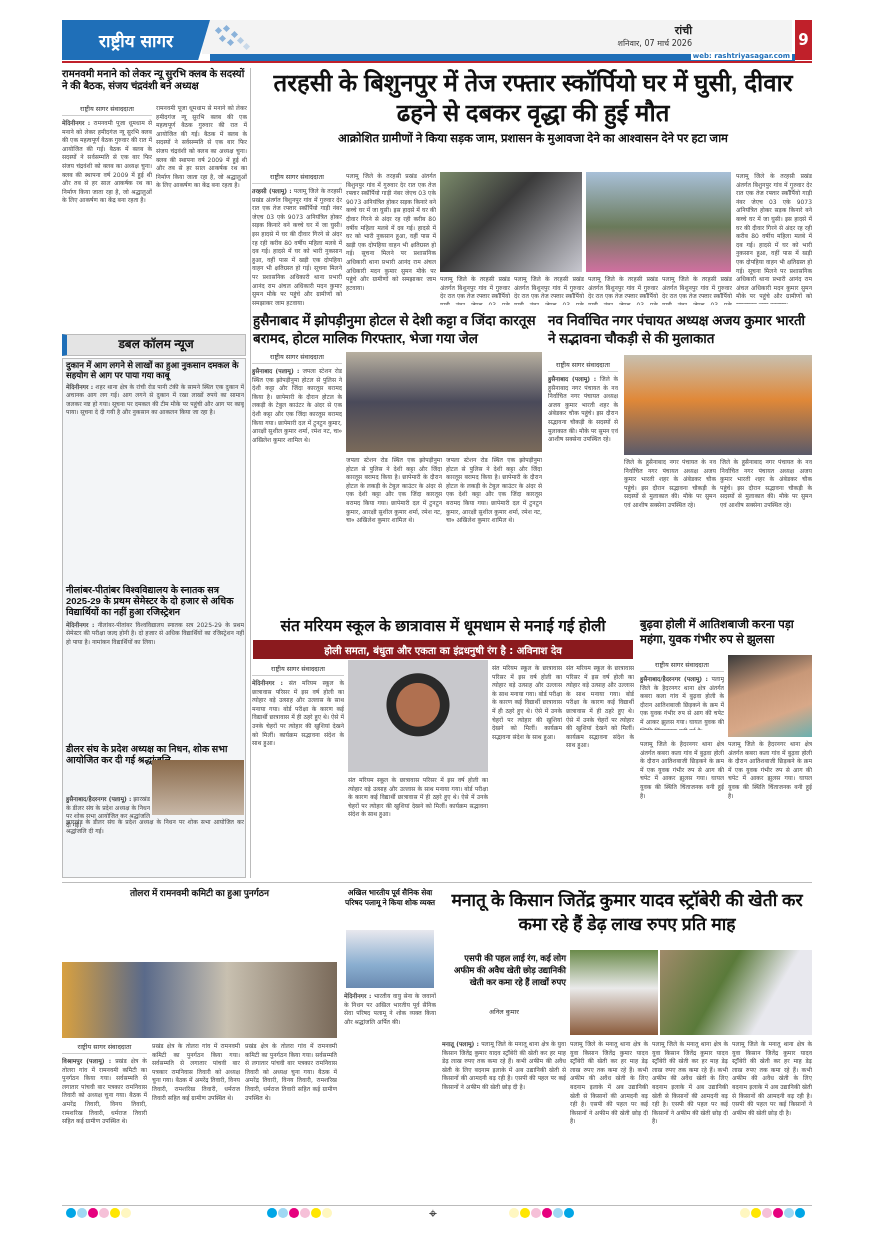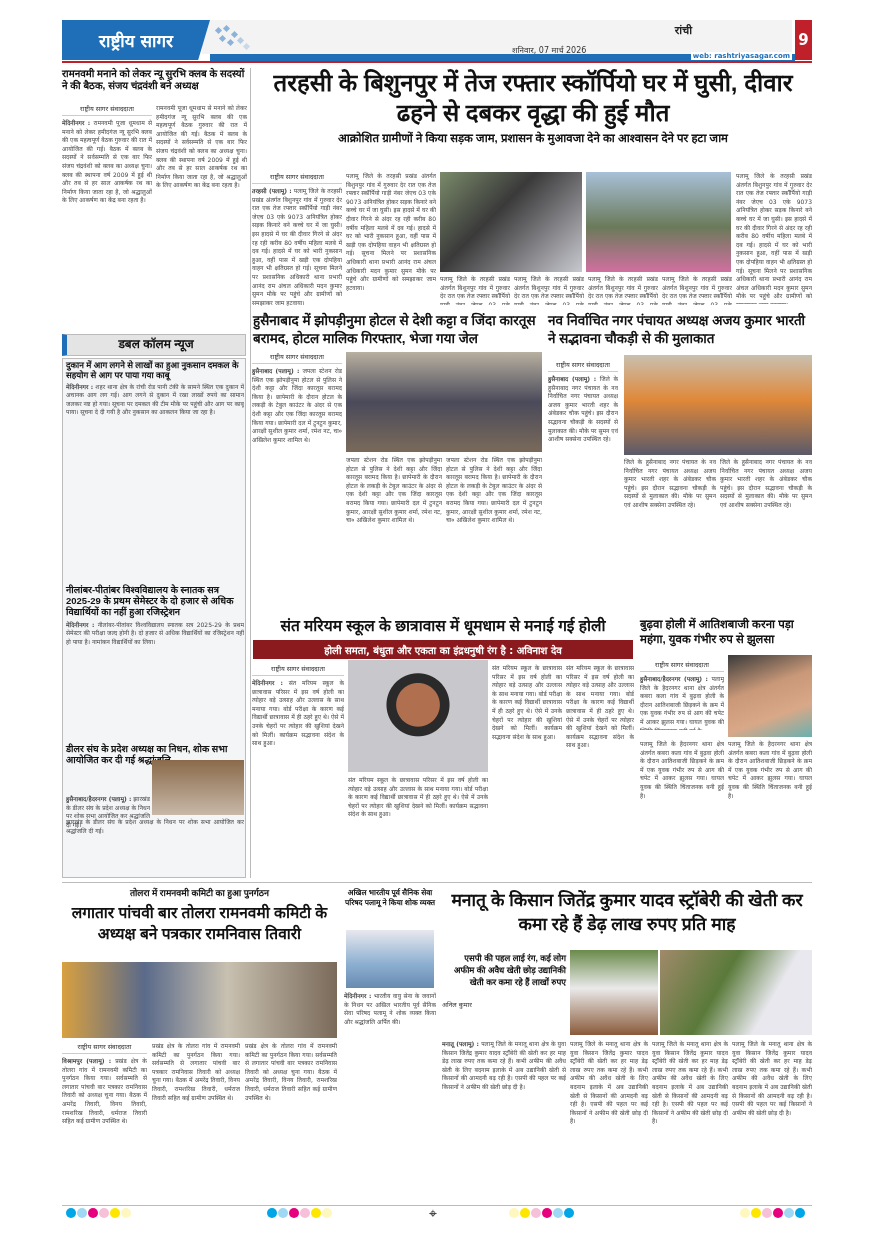--- a/index.html
+++ b/index.html
@@ -3,21 +3,21 @@
 <meta charset="utf-8">
 <style>
 *{box-sizing:border-box;margin:0;padding:0}
 body{width:877px;height:1241px;background:#fff;font-family:"DejaVu Sans",sans-serif;position:relative;overflow:hidden;color:#222}
 .abs{position:absolute}
 .mast{left:62px;top:20px;width:750px;height:42px;}
 .mast-left{left:0;top:0;width:148px;height:40px;background:#1f6fb8;color:#fff;font-family:"DejaVu Serif",serif;font-weight:bold;font-size:17px;display:flex;align-items:center;justify-content:center;clip-path:polygon(0 0,100% 0,92% 100%,0 100%)}
 .mast-mid{left:140px;top:0;width:590px;height:34px;background:#f3f3f3;}
 .mast-sec{left:240px;top:4px;width:280px;text-align:center;font-size:20px;font-weight:bold;color:#111}
 .mast-city{left:450px;top:2px;width:180px;text-align:right;font-size:11px;font-weight:bold}
-.mast-date{left:450px;top:24px;width:180px;font-size:8px;color:#333}
+.mast-date{left:450px;top:17px;width:180px;text-align:right;font-size:8px;color:#333}
 .mast-bar{left:148px;top:34px;width:585px;height:7px;background:#1f6fb8}
 .mast-web{left:520px;top:32px;width:210px;text-align:right;font-size:7px;color:#1f6fb8;font-weight:bold;background:transparent}
 .mast-web span{background:#fff;padding:0 2px}
 .mast-num{left:733px;top:0;width:17px;height:40px;background:#c0202a;color:#fff;font-weight:bold;font-size:15px;display:flex;align-items:center;justify-content:center}
 .red-rule{left:62px;top:61px;width:750px;height:2px;background:#c0202a}
 .dots{left:85px;top:4px;width:48px;height:30px}
 .dot{position:absolute;width:5px;height:5px;background:#8ab2da;transform:rotate(45deg)}
 .h1{font-family:Liberation Sans, sans-serif;font-weight:bold;color:#111;line-height:1.15}
 .txt{font-size:6px;line-height:8.6px;color:#444;text-align:justify;overflow:hidden}
 .byline{font-size:6.5px;text-align:center;color:#333;border-bottom:1px solid #ccc;padding-bottom:2px}
@@ -141,42 +141,41 @@
 </div>
 <div class="abs photo" style="left:728px;top:655px;width:84px;height:82px;background:linear-gradient(160deg,#3a3a3a,#c89878 40%,#d8a888 70%,#6ab0b0)"></div>
 <div class="abs txt" style="left:640px;top:740px;width:84px;height:132px"><span>पलामू जिले के हैदरनगर थाना क्षेत्र अंतर्गत कबरा कला गांव में बुढ़वा होली के दौरान आतिशबाजी छिड़कने के क्रम में एक युवक गंभीर रुप से आग की चपेट में आकर झुलस गया। घायल युवक की स्थिति चिंताजनक बनी हुई है।</span></div>
 <div class="abs txt" style="left:728px;top:740px;width:84px;height:132px"><span>पलामू जिले के हैदरनगर थाना क्षेत्र अंतर्गत कबरा कला गांव में बुढ़वा होली के दौरान आतिशबाजी छिड़कने के क्रम में एक युवक गंभीर रुप से आग की चपेट में आकर झुलस गया। घायल युवक की स्थिति चिंताजनक बनी हुई है।</span></div>
 
 <div class="abs rule" style="left:62px;top:882px;width:750px;height:1px"></div>
 <div class="abs rule" style="left:250px;top:68px;width:1px;height:810px"></div>
 
 <div class="abs" style="left:62px;top:888px;width:275px">
   <div class="h1" style="font-size:9px;text-align:center">तोलरा में रामनवमी कमिटी का हुआ पुनर्गठन</div>
-  <div class="h1" style="font-size:15.5px;text-align:center;margin-top:4px;line-height:21px">लगातार पांचवी बार तोलरा रामनवमी कमिटी के अध्यक्ष बने पत्रकार रामनिवास तिवारी</div>
 </div>
 <div class="abs photo" style="left:62px;top:962px;width:275px;height:76px;background:linear-gradient(90deg,#d8a040,#5a6a8a 30%,#c8c0b0 60%,#7a6a5a)"></div>
 <div class="abs" style="left:62px;top:1042px;width:85px">
   <div class="byline">राष्ट्रीय सागर संवाददाता</div>
   <div class="txt" style="height:150px;margin-top:3px"><b>विश्रामपुर (पलामू) :</b> <span>प्रखंड क्षेत्र के तोलरा गांव में रामनवमी कमिटी का पुनर्गठन किया गया। सर्वसम्मति से लगातार पांचवी बार पत्रकार रामनिवास तिवारी को अध्यक्ष चुना गया। बैठक में अमरेंद्र तिवारी, विनय तिवारी, रामशरिख तिवारी, धर्मराज तिवारी सहित कई ग्रामीण उपस्थित थे।</span></div>
 </div>
 <div class="abs txt" style="left:152px;top:1042px;width:88px;height:155px"><span>प्रखंड क्षेत्र के तोलरा गांव में रामनवमी कमिटी का पुनर्गठन किया गया। सर्वसम्मति से लगातार पांचवी बार पत्रकार रामनिवास तिवारी को अध्यक्ष चुना गया। बैठक में अमरेंद्र तिवारी, विनय तिवारी, रामशरिख तिवारी, धर्मराज तिवारी सहित कई ग्रामीण उपस्थित थे।</span></div>
 <div class="abs txt" style="left:245px;top:1042px;width:92px;height:155px"><span>प्रखंड क्षेत्र के तोलरा गांव में रामनवमी कमिटी का पुनर्गठन किया गया। सर्वसम्मति से लगातार पांचवी बार पत्रकार रामनिवास तिवारी को अध्यक्ष चुना गया। बैठक में अमरेंद्र तिवारी, विनय तिवारी, रामशरिख तिवारी, धर्मराज तिवारी सहित कई ग्रामीण उपस्थित थे।</span></div>
 
 <div class="abs" style="left:342px;top:888px;width:96px">
   <div class="h1" style="font-size:7.5px;text-align:center;line-height:10px">अखिल भारतीय पूर्व सैनिक सेवा परिषद पलामू ने किया शोक व्यक्त</div>
 </div>
 <div class="abs photo" style="left:346px;top:930px;width:88px;height:58px;background:linear-gradient(180deg,#e8e8ee,#8aaed0 60%,#6a8ab0)"></div>
 <div class="abs txt" style="left:344px;top:992px;width:92px;height:205px"><b>मेदिनीनगर :</b> <span>भारतीय वायु सेना के जवानों के निधन पर अखिल भारतीय पूर्व सैनिक सेवा परिषद पलामू ने शोक व्यक्त किया और श्रद्धांजलि अर्पित की।</span></div>
 
 <div class="abs" style="left:442px;top:888px;width:370px">
   <div class="h1" style="font-size:17.5px;text-align:center;line-height:24px">मनातू के किसान जितेंद्र कुमार यादव स्ट्रॉबेरी की खेती कर कमा रहे हैं डेढ़ लाख रुपए प्रति माह</div>
 </div>
 <div class="abs" style="left:442px;top:952px;width:124px">
   <div class="h1" style="font-size:8.5px;text-align:right;line-height:12px">एसपी की पहल लाई रंग, कई लोग अफीम की अवैध खेती छोड़ उद्यानिकी खेती कर कमा रहे हैं लाखों रुपए</div>
-  <div style="font-size:6.5px;margin-top:12px;color:#333">अनिल कुमार</div>
+  <div style="font-size:6.5px;text-align:center;margin-top:19px;color:#333">अनिल कुमार</div>
 </div>
 <div class="abs photo" style="left:570px;top:950px;width:88px;height:85px;background:linear-gradient(180deg,#6a8a4a,#eaeaea 45%,#8a5a3a)"></div>
 <div class="abs photo" style="left:660px;top:950px;width:152px;height:85px;background:linear-gradient(120deg,#a08a6a,#5a7a3a 40%,#e8e8ee 70%)"></div>
 <div class="abs txt" style="left:442px;top:1040px;width:124px;height:158px"><b>मनातू (पलामू) :</b> <span>पलामू जिले के मनातू थाना क्षेत्र के युवा किसान जितेंद्र कुमार यादव स्ट्रॉबेरी की खेती कर हर माह डेढ़ लाख रुपए तक कमा रहे हैं। कभी अफीम की अवैध खेती के लिए बदनाम इलाके में अब उद्यानिकी खेती से किसानों की आमदनी बढ़ रही है। एसपी की पहल पर कई किसानों ने अफीम की खेती छोड़ दी है।</span></div>
 <div class="abs txt" style="left:570px;top:1040px;width:78px;height:158px"><span>पलामू जिले के मनातू थाना क्षेत्र के युवा किसान जितेंद्र कुमार यादव स्ट्रॉबेरी की खेती कर हर माह डेढ़ लाख रुपए तक कमा रहे हैं। कभी अफीम की अवैध खेती के लिए बदनाम इलाके में अब उद्यानिकी खेती से किसानों की आमदनी बढ़ रही है। एसपी की पहल पर कई किसानों ने अफीम की खेती छोड़ दी है।</span></div>
 <div class="abs txt" style="left:652px;top:1040px;width:76px;height:158px"><span>पलामू जिले के मनातू थाना क्षेत्र के युवा किसान जितेंद्र कुमार यादव स्ट्रॉबेरी की खेती कर हर माह डेढ़ लाख रुपए तक कमा रहे हैं। कभी अफीम की अवैध खेती के लिए बदनाम इलाके में अब उद्यानिकी खेती से किसानों की आमदनी बढ़ रही है। एसपी की पहल पर कई किसानों ने अफीम की खेती छोड़ दी है।</span></div>
 <div class="abs txt" style="left:732px;top:1040px;width:80px;height:158px"><span>पलामू जिले के मनातू थाना क्षेत्र के युवा किसान जितेंद्र कुमार यादव स्ट्रॉबेरी की खेती कर हर माह डेढ़ लाख रुपए तक कमा रहे हैं। कभी अफीम की अवैध खेती के लिए बदनाम इलाके में अब उद्यानिकी खेती से किसानों की आमदनी बढ़ रही है। एसपी की पहल पर कई किसानों ने अफीम की खेती छोड़ दी है।</span></div>
 
 <div class="abs rule" style="left:62px;top:1205px;width:750px;height:1px"></div>
 <div class="abs" style="left:62px;top:1208px;width:750px;height:14px">

